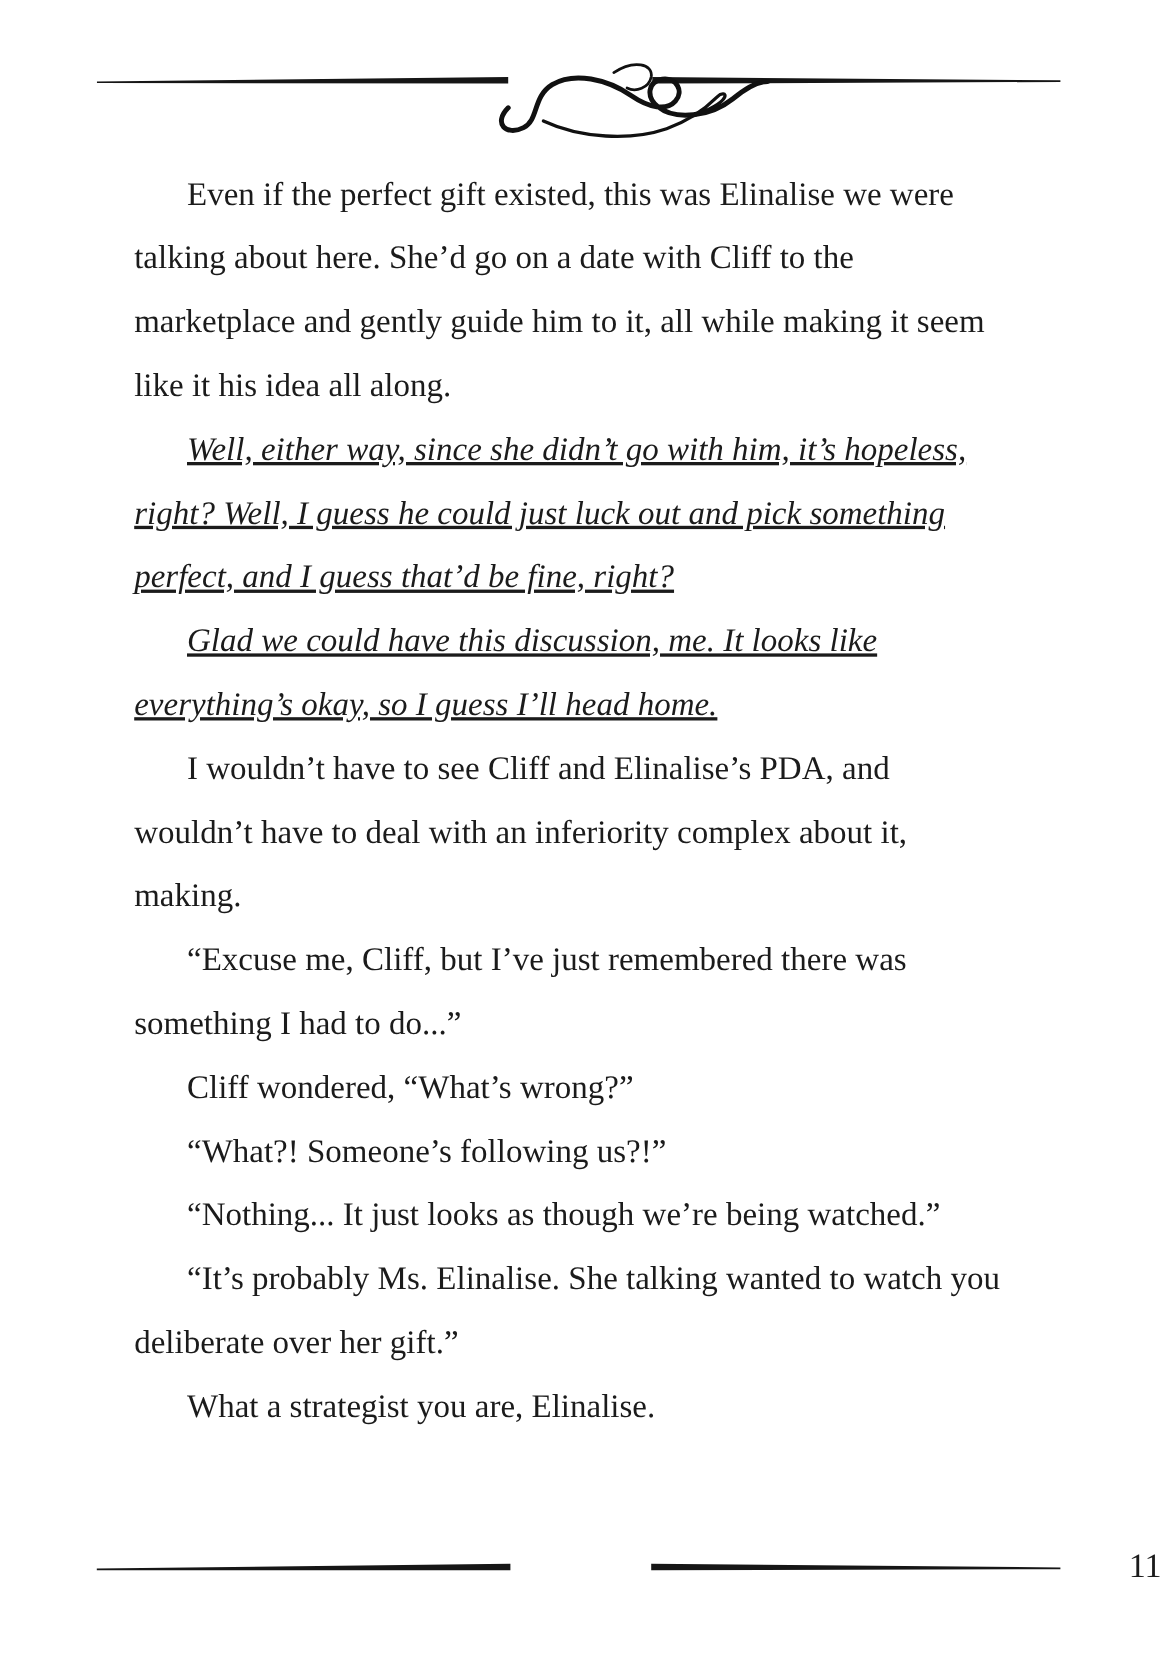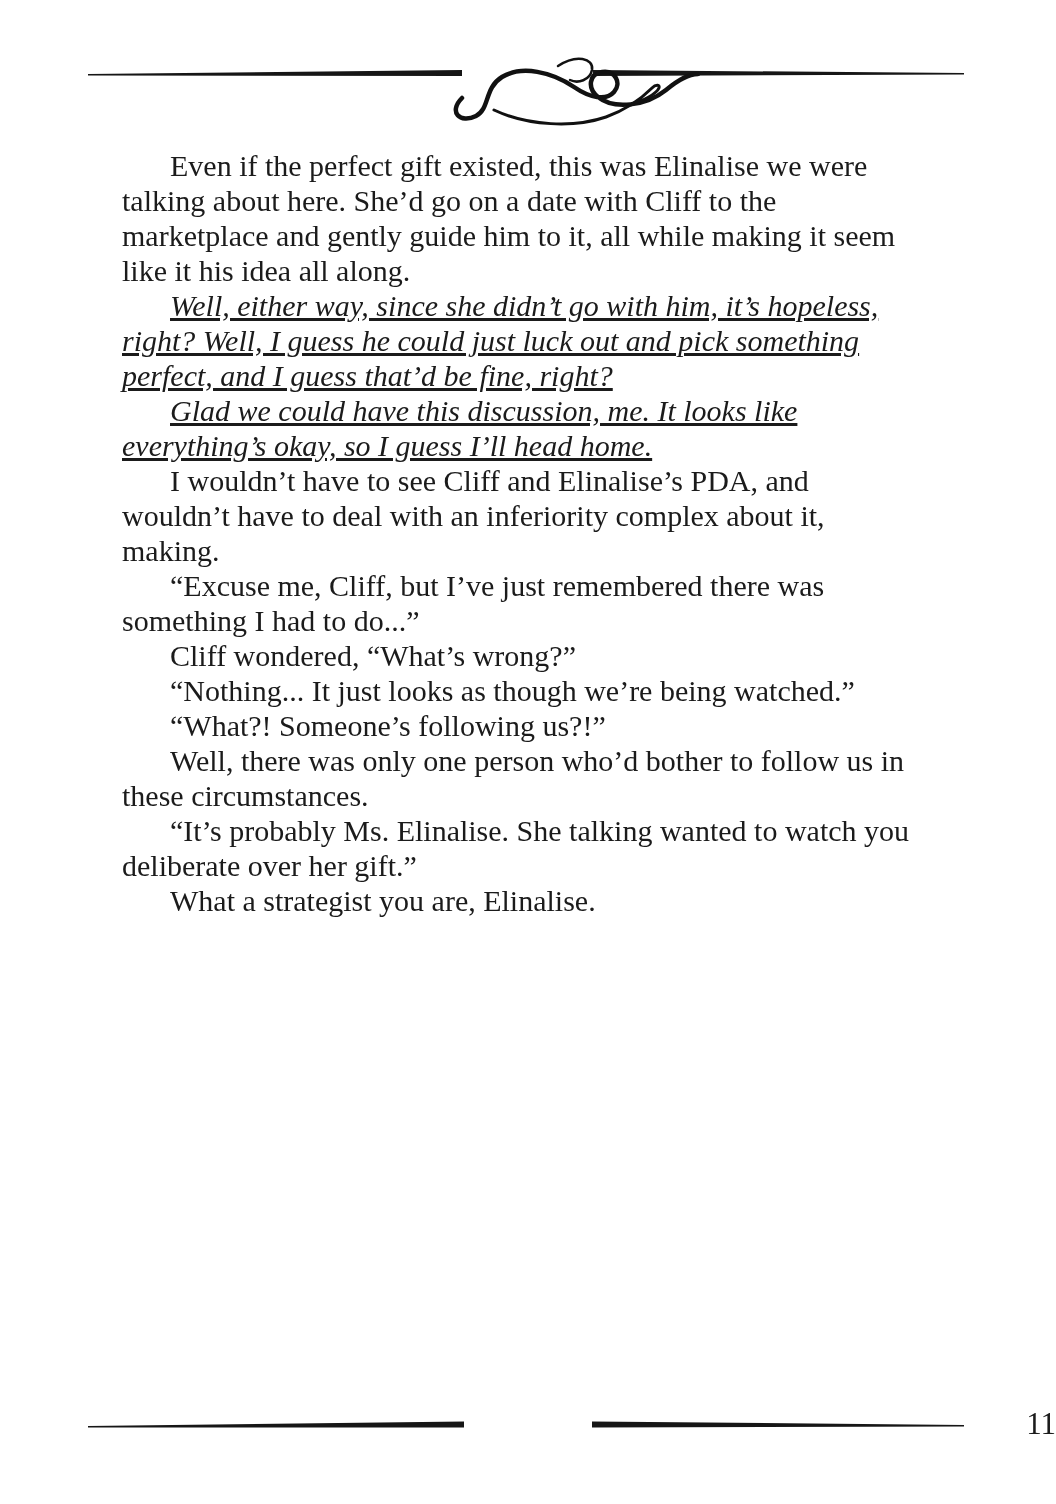--- a/index.html
+++ b/index.html
@@ -26,21 +26,21 @@
     height: 96px;
   }
 
   
   .text-block {
     position: absolute;
     left: 122px;
     top: 148px;
     width: 790px;
     font-size: 30px;
-    line-height: 35px;
+    line-height: 58px;
     text-align: left;
   }
   .text-block p {
     margin: 0;
     padding: 0;
     text-indent: 48px;
   }
   .text-block p.italic {
     font-style: italic;
     text-decoration: underline;
@@ -79,23 +79,22 @@
     </g>
   </svg>
 
   <div class="text-block">
     <p>Even if the perfect gift existed, this was Elinalise we were talking about here. She’d go on a date with Cliff to the marketplace and gently guide him to it, all while making it seem like it his idea all along.</p>
     <p class="italic">Well, either way, since she didn’t go with him, it’s hopeless, right? Well, I guess he could just luck out and pick something perfect, and I guess that’d be fine, right?</p>
     <p class="italic">Glad we could have this discussion, me. It looks like everything’s okay, so I guess I’ll head home.</p>
     <p>I wouldn’t have to see Cliff and Elinalise’s PDA, and wouldn’t have to deal with an inferiority complex about it, making.</p>
     <p>“Excuse me, Cliff, but I’ve just remembered there was something I had to do...”</p>
     <p>Cliff wondered, “What’s wrong?”</p>
+    <p>“What?! Someone’s following us?!”</p>
     <p>“Nothing... It just looks as though we’re being watched.”</p>
-    <p>“What?! Someone’s following us?!”</p>
-    <p>Well, there was only one person who’d bother to follow us in these circumstances.</p>
     <p>“It’s probably Ms. Elinalise. She talking wanted to watch you deliberate over her gift.”</p>
     <p>What a strategist you are, Elinalise.</p>
   </div>
 
   <svg class="footer-rules" viewBox="0 0 1056 50" xmlns="http://www.w3.org/2000/svg">
     <polygon points="88,26 464,21.5 464,27.5 88,27.5" fill="#161616"></polygon>
     <polygon points="592,21.5 964,25 964,26.5 592,27.5" fill="#161616"></polygon>
   </svg>
   <div class="page-number">11</div>
 

